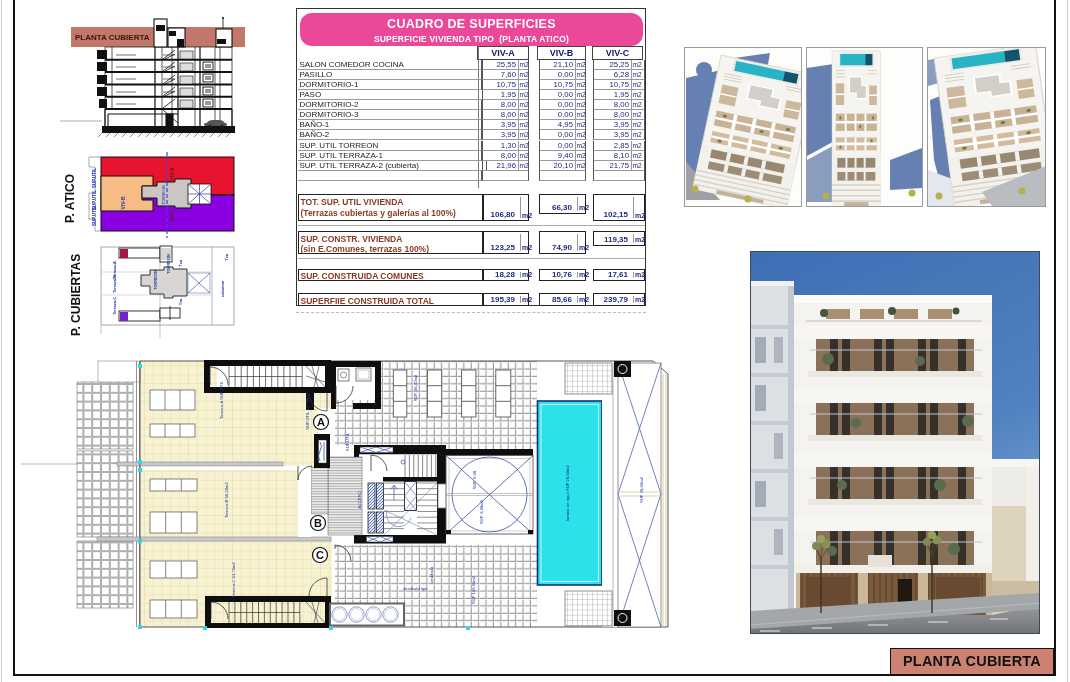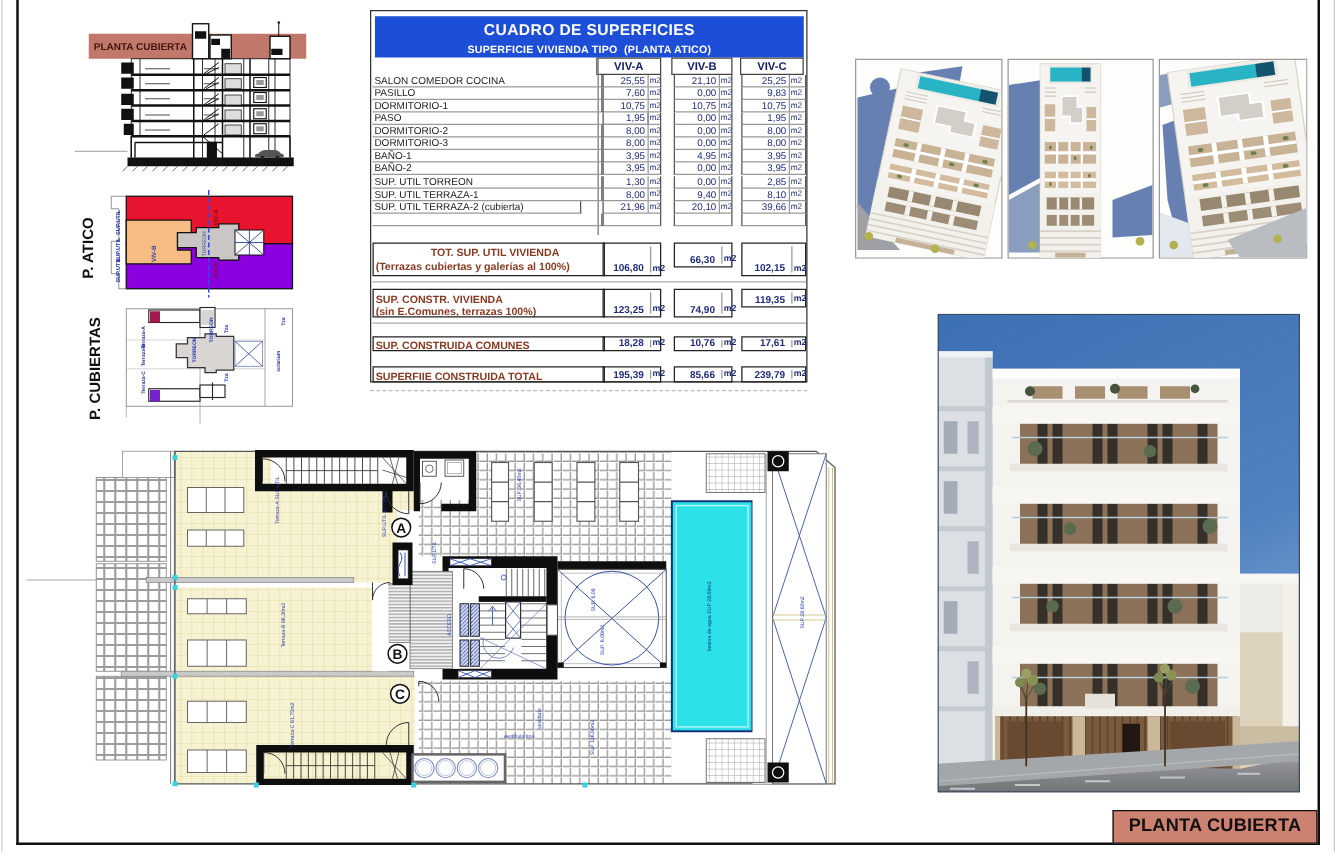--- a/index.html
+++ b/index.html
@@ -223,21 +223,21 @@
 <style>
  .tb{position:absolute;box-sizing:border-box;}
  .lbl{font-size:8px;color:#1c1c1c;padding-left:2px;white-space:nowrap;}
  .num{font-size:7.8px;color:#1e2a7e;text-align:right;padding-right:2px;}
  .m2{font-size:6.6px;color:#1e2a7e;padding-left:0.5px;}
  .rline{border-bottom:1px solid #9a9a9a;}
 </style>
 
  <div class="tb" style="left:0;top:0;width:350px;height:298px;border:1.5px solid #333;"></div>
 
- <div class="tb" style="left:4px;top:5px;width:343px;height:33px;background:#1d4ed8;color:#fff;text-align:center;">
+ <div class="tb" style="left:4px;top:5px;width:343px;height:33px;background:#ec4899;color:#fff;text-align:center;border-radius:12px;">
    <div style="font-size:12.5px;font-weight:bold;padding-top:4px;letter-spacing:0.3px;">CUADRO DE SUPERFICIES</div>
    <div style="font-size:8.5px;font-weight:bold;padding-top:3px;letter-spacing:0.2px;">SUPERFICIE VIVIENDA TIPO&nbsp; (PLANTA ATICO)</div>
  </div>
 
  <div class="tb" style="left:181px;top:38px;width:52px;height:14px;border:1px solid #444;text-align:center;font-size:9px;font-weight:bold;color:#14206a;line-height:13px;">VIV-A</div>
  <div class="tb" style="left:241px;top:38px;width:49px;height:14px;border:1px solid #444;text-align:center;font-size:9px;font-weight:bold;color:#14206a;line-height:13px;">VIV-B</div>
  <div class="tb" style="left:296px;top:38px;width:51px;height:14px;border:1px solid #444;text-align:center;font-size:9px;font-weight:bold;color:#14206a;line-height:13px;">VIV-C</div>
 
  <div class="tb" style="left:182px;top:38px;width:1px;height:142px;background:#777;"></div>
 
@@ -247,21 +247,21 @@
 <div class="tb num rline" style="left:243px;top:52.0px;width:36px;height:10.06px;line-height:10.06px;border-left:1px solid #555;">21,10</div>
 <div class="tb m2 rline" style="left:279px;top:52.0px;width:11px;height:10.06px;line-height:10.06px;border-left:1px solid #999;border-right:1px solid #555;">m2</div>
 <div class="tb num rline" style="left:297px;top:52.0px;width:38px;height:10.06px;line-height:10.06px;border-left:1px solid #555;">25,25</div>
 <div class="tb m2 rline" style="left:335px;top:52.0px;width:14px;height:10.06px;line-height:10.06px;border-left:1px solid #999;border-right:1px solid #555;">m2</div>
 
 <div class="tb lbl rline" style="left:1.5px;top:62.1px;width:184.5px;height:10.06px;line-height:10.06px;border-right:1px solid #555;">PASILLO</div>
 <div class="tb num rline" style="left:186px;top:62.1px;width:36px;height:10.06px;line-height:10.06px;border-left:1px solid #555;">7,60</div>
 <div class="tb m2 rline" style="left:222px;top:62.1px;width:11px;height:10.06px;line-height:10.06px;border-left:1px solid #999;border-right:1px solid #555;">m2</div>
 <div class="tb num rline" style="left:243px;top:62.1px;width:36px;height:10.06px;line-height:10.06px;border-left:1px solid #555;">0,00</div>
 <div class="tb m2 rline" style="left:279px;top:62.1px;width:11px;height:10.06px;line-height:10.06px;border-left:1px solid #999;border-right:1px solid #555;">m2</div>
-<div class="tb num rline" style="left:297px;top:62.1px;width:38px;height:10.06px;line-height:10.06px;border-left:1px solid #555;">9,83</div>
+<div class="tb num rline" style="left:297px;top:62.1px;width:38px;height:10.06px;line-height:10.06px;border-left:1px solid #555;">6,28</div>
 <div class="tb m2 rline" style="left:335px;top:62.1px;width:14px;height:10.06px;line-height:10.06px;border-left:1px solid #999;border-right:1px solid #555;">m2</div>
 
 <div class="tb lbl rline" style="left:1.5px;top:72.1px;width:184.5px;height:10.06px;line-height:10.06px;border-right:1px solid #555;">DORMITORIO-1</div>
 <div class="tb num rline" style="left:186px;top:72.1px;width:36px;height:10.06px;line-height:10.06px;border-left:1px solid #555;">10,75</div>
 <div class="tb m2 rline" style="left:222px;top:72.1px;width:11px;height:10.06px;line-height:10.06px;border-left:1px solid #999;border-right:1px solid #555;">m2</div>
 <div class="tb num rline" style="left:243px;top:72.1px;width:36px;height:10.06px;line-height:10.06px;border-left:1px solid #555;">10,75</div>
 <div class="tb m2 rline" style="left:279px;top:72.1px;width:11px;height:10.06px;line-height:10.06px;border-left:1px solid #999;border-right:1px solid #555;">m2</div>
 <div class="tb num rline" style="left:297px;top:72.1px;width:38px;height:10.06px;line-height:10.06px;border-left:1px solid #555;">10,75</div>
 <div class="tb m2 rline" style="left:335px;top:72.1px;width:14px;height:10.06px;line-height:10.06px;border-left:1px solid #999;border-right:1px solid #555;">m2</div>
 
@@ -314,35 +314,35 @@
 <div class="tb m2 rline" style="left:335px;top:132.5px;width:14px;height:10.06px;line-height:10.06px;border-left:1px solid #999;border-right:1px solid #555;">m2</div>
 
 <div class="tb lbl rline" style="left:1.5px;top:142.5px;width:184.5px;height:10.06px;line-height:10.06px;border-right:1px solid #555;">SUP. UTIL TERRAZA-1</div>
 <div class="tb num rline" style="left:186px;top:142.5px;width:36px;height:10.06px;line-height:10.06px;border-left:1px solid #555;">8,00</div>
 <div class="tb m2 rline" style="left:222px;top:142.5px;width:11px;height:10.06px;line-height:10.06px;border-left:1px solid #999;border-right:1px solid #555;">m2</div>
 <div class="tb num rline" style="left:243px;top:142.5px;width:36px;height:10.06px;line-height:10.06px;border-left:1px solid #555;">9,40</div>
 <div class="tb m2 rline" style="left:279px;top:142.5px;width:11px;height:10.06px;line-height:10.06px;border-left:1px solid #999;border-right:1px solid #555;">m2</div>
 <div class="tb num rline" style="left:297px;top:142.5px;width:38px;height:10.06px;line-height:10.06px;border-left:1px solid #555;">8,10</div>
 <div class="tb m2 rline" style="left:335px;top:142.5px;width:14px;height:10.06px;line-height:10.06px;border-left:1px solid #999;border-right:1px solid #555;">m2</div>
 
-<div class="tb lbl rline" style="left:1.5px;top:152.6px;width:167px;height:10.06px;line-height:10.06px;border-right:1px solid #555;">SUP. UTIL TERRAZA-2 (cubierta)</div>
+<div class="tb lbl rline" style="left:1.5px;top:152.6px;width:189px;height:10.06px;line-height:10.06px;border-right:1px solid #555;">SUP. UTIL TERRAZA-2 (cubierta)</div>
 <div class="tb num rline" style="left:186px;top:152.6px;width:36px;height:10.06px;line-height:10.06px;border-left:1px solid #555;">21,96</div>
 <div class="tb m2 rline" style="left:222px;top:152.6px;width:11px;height:10.06px;line-height:10.06px;border-left:1px solid #999;border-right:1px solid #555;">m2</div>
 <div class="tb num rline" style="left:243px;top:152.6px;width:36px;height:10.06px;line-height:10.06px;border-left:1px solid #555;">20,10</div>
 <div class="tb m2 rline" style="left:279px;top:152.6px;width:11px;height:10.06px;line-height:10.06px;border-left:1px solid #999;border-right:1px solid #555;">m2</div>
-<div class="tb num rline" style="left:297px;top:152.6px;width:38px;height:10.06px;line-height:10.06px;border-left:1px solid #555;">39,66</div>
+<div class="tb num rline" style="left:297px;top:152.6px;width:38px;height:10.06px;line-height:10.06px;border-left:1px solid #555;">21,75</div>
 <div class="tb m2 rline" style="left:335px;top:152.6px;width:14px;height:10.06px;line-height:10.06px;border-left:1px solid #999;border-right:1px solid #555;">m2</div>
 
 <div class="tb rline" style="left:1.5px;top:162.7px;width:184.5px;height:10px;border-right:1px solid #555;"></div>
 <div class="tb rline" style="left:186px;top:162.7px;width:47px;height:10px;border-left:1px solid #555;border-right:1px solid #555;"></div>
 <div class="tb rline" style="left:243px;top:162.7px;width:47px;height:10px;border-left:1px solid #555;border-right:1px solid #555;"></div>
 <div class="tb rline" style="left:297px;top:162.7px;width:52px;height:10px;border-left:1px solid #555;border-right:1px solid #555;"></div>
 
 <div class="tb" style="left:1.5px;top:185.5px;width:186px;height:27.5px;border:1.5px solid #222;">
-<div style="position:absolute;left:2px;top:2px;font-size:8.5px;font-weight:bold;color:#8a3a22;white-space:nowrap;margin-left:44px;">TOT. SUP. UTIL VIVIENDA</div>
+<div style="position:absolute;left:2px;top:2px;font-size:8.5px;font-weight:bold;color:#8a3a22;white-space:nowrap;">TOT. SUP. UTIL VIVIENDA</div>
 <div style="position:absolute;left:2px;top:13px;font-size:8.5px;font-weight:bold;color:#8a3a22;white-space:nowrap;">(Terrazas cubiertas y galerías al 100%)</div>
 </div>
 <div class="tb" style="left:186px;top:185.5px;width:47px;height:27.5px;border:1.5px solid #222;">
       <div style="position:absolute;right:13px;bottom:1px;font-size:8px;font-weight:bold;color:#1e2a7e;">106,80</div>
       <div style="position:absolute;left:37px;top:2px;bottom:2px;width:1px;background:#999;"></div>
       <div style="position:absolute;left:39px;bottom:1.5px;font-size:7px;font-weight:bold;color:#1e2a7e;">m2</div>
     </div>
 <div class="tb" style="left:243px;top:185.5px;width:47px;height:20px;border:1.5px solid #222;">
       <div style="position:absolute;right:13px;bottom:1px;font-size:8px;font-weight:bold;color:#1e2a7e;">66,30</div>
       <div style="position:absolute;left:37px;top:2px;bottom:2px;width:1px;background:#999;"></div>

